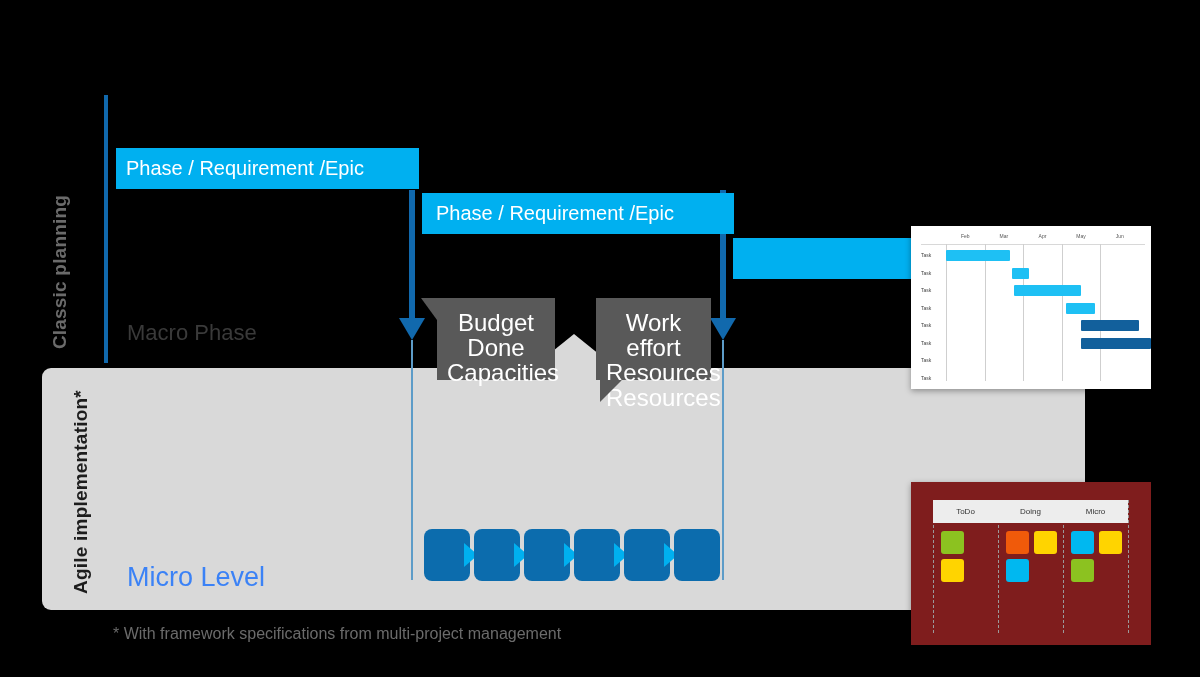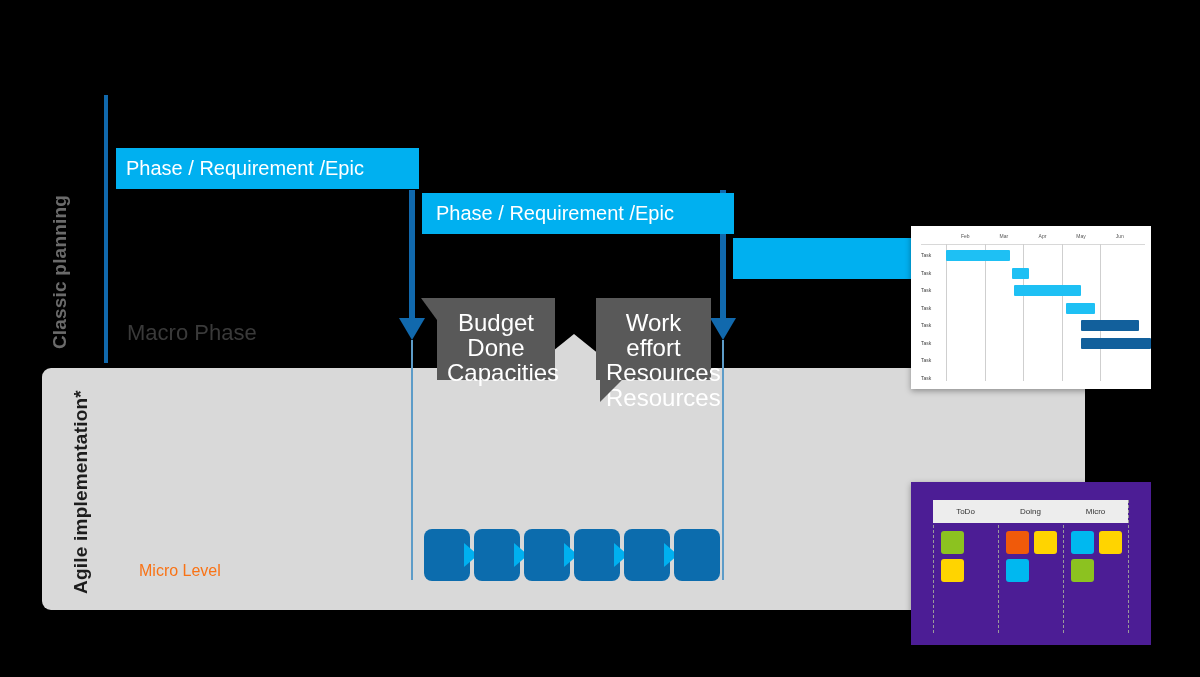--- a/index.html
+++ b/index.html
@@ -33,21 +33,21 @@
     background:#d9d9d9;border-radius:9px;
   }
   #agile-peak{
     position:absolute;left:522px;top:334px;width:0;height:0;
     border-left:52px solid transparent;border-right:52px solid transparent;
     border-bottom:42px solid #d9d9d9;
   }
 
   
   #macro-level{position:absolute;left:127px;top:320px;color:#3a3a3a;font-size:22px;}
-  #micro-level{position:absolute;left:127px;top:562px;color:#f97316;font-size:16px;margin-left:12px;}
+  #micro-level{position:absolute;left:127px;top:562px;color:#3b82f6;font-size:27px;}
   #working-world{position:absolute;left:412px;top:474px;width:316px;text-align:center;color:#1d1d1d;font-size:21px;}
 
   
   .bar{position:absolute;display:flex;align-items:center;color:#fff;}
   #bar-project{left:107px;top:28px;width:926px;height:60px;background:#0c6cad;padding-left:14px;font-size:24px;}
   #bar-phase-1{left:116px;top:148px;width:293px;height:41px;background:#00b0f0;padding-left:10px;font-size:20px;}
   #bar-phase-2{left:422px;top:193px;width:298px;height:41px;background:#00b0f0;padding-left:14px;font-size:20px;}
   #bar-phase-3{left:733px;top:238px;width:298px;height:41px;background:#00b0f0;}
 
   
@@ -101,21 +101,21 @@
   #gantt-inner{position:absolute;left:10px;top:5px;right:6px;bottom:6px;}
   .gantt-month{position:absolute;top:2px;font-size:5px;color:#555;text-align:center;width:40px;}
   .gantt-colline{position:absolute;top:13px;bottom:2px;width:1px;background:#cfcfcf;}
   .gantt-headrule{position:absolute;left:0;right:0;top:13px;height:1px;background:#d8d8d8;}
   .gantt-tasklabel{position:absolute;left:0;width:22px;font-size:5px;color:#444;text-align:left;}
   .gantt-bar{position:absolute;height:11px;border-radius:1px;}
 
   
   #kanban-card{
     position:absolute;left:911px;top:482px;width:240px;height:163px;
-    background:#4c1d95;box-shadow:0 2px 6px rgba(0,0,0,.35);
+    background:#7f1d1d;box-shadow:0 2px 6px rgba(0,0,0,.35);
   }
   #kanban-inner{position:absolute;left:22px;top:18px;right:18px;bottom:12px;}
   .kb-col{position:absolute;top:0;bottom:0;width:65px;border-left:1px dashed #9a9a9a;}
   .kb-lastline{position:absolute;top:0;bottom:0;width:0;border-left:1px dashed #9a9a9a;}
   .kb-head{position:absolute;top:0;height:23px;width:65px;background:#ededed;
     display:flex;align-items:center;justify-content:center;font-size:8px;color:#333;}
   .kb-card{position:absolute;width:23px;height:23px;border-radius:3px;}
 
   
   #footnote{position:absolute;left:113px;top:625px;color:#6b6b6b;font-size:16px;}
@@ -218,14 +218,15 @@
         <div class="kb-card" style="left: 73px; top: 59px; background: rgb(0, 184, 240);"></div>
         <div class="kb-col" style="left: 130px;"></div>
         <div class="kb-head" style="left: 130px;">Micro</div>
         <div class="kb-card" style="left: 138px; top: 31px; background: rgb(0, 184, 240);"></div>
         <div class="kb-card" style="left: 166px; top: 31px; background: rgb(255, 212, 0);"></div>
         <div class="kb-card" style="left: 138px; top: 59px; background: rgb(140, 194, 32);"></div>
         <div class="kb-lastline" style="left: 195px;"></div>
       </div>
   </div>
 
+  <div id="footnote">* With framework specifications from multi-project management</div>
 
 </div>
 
 </body></html>

